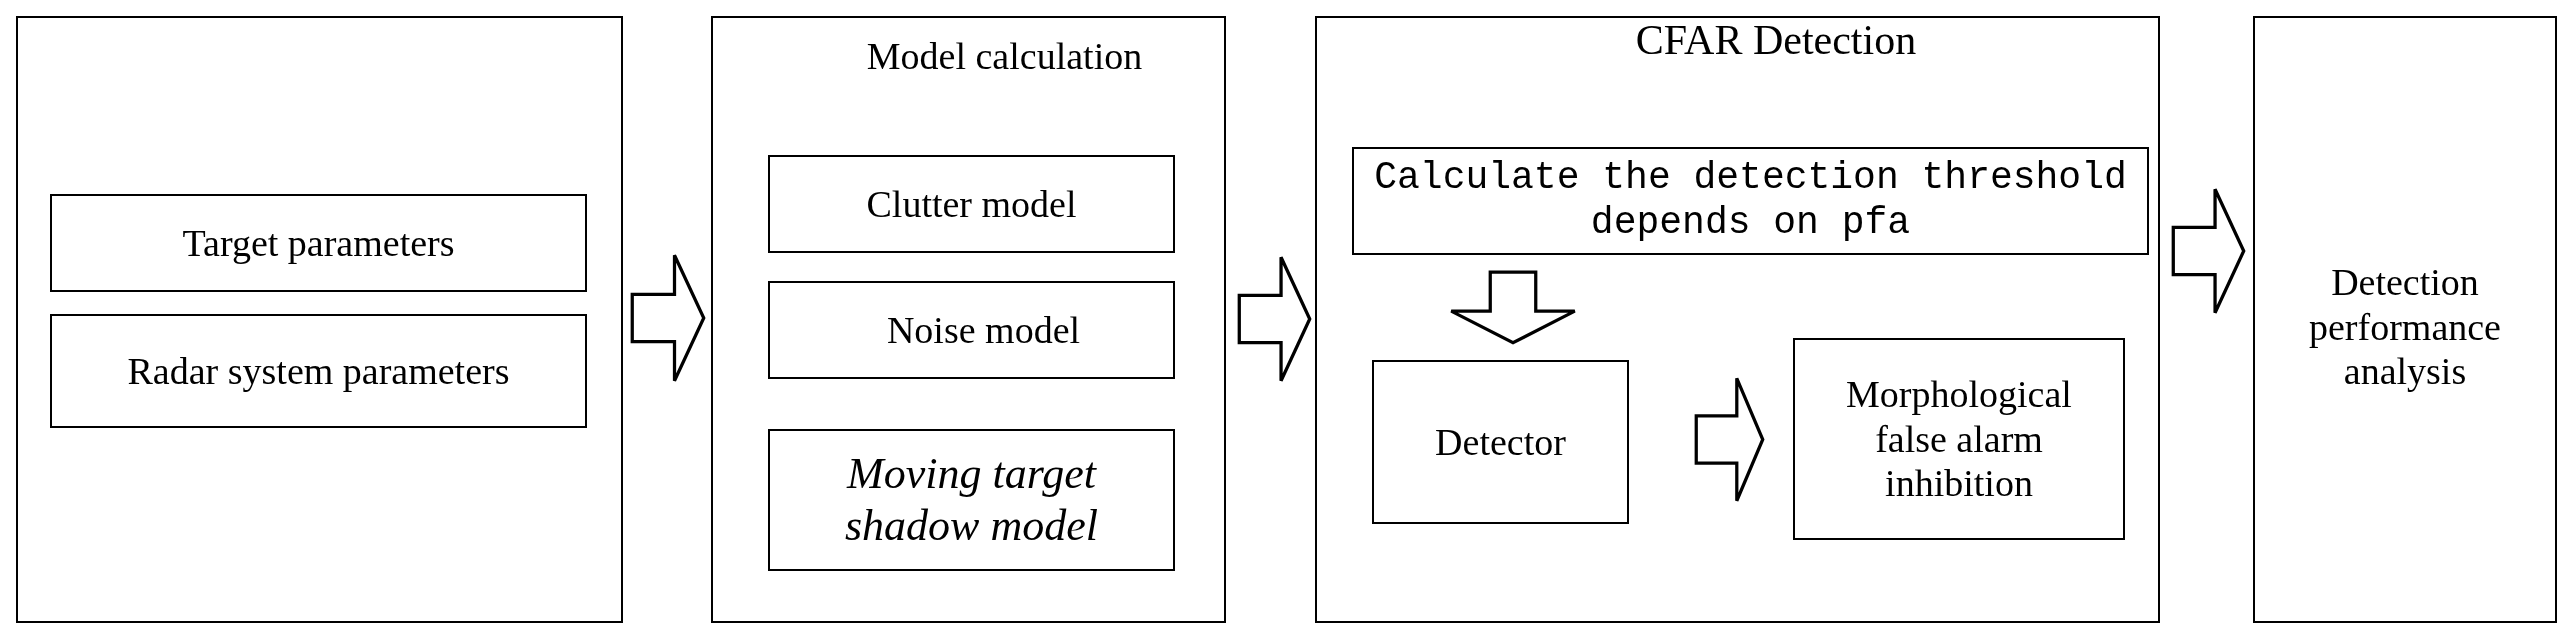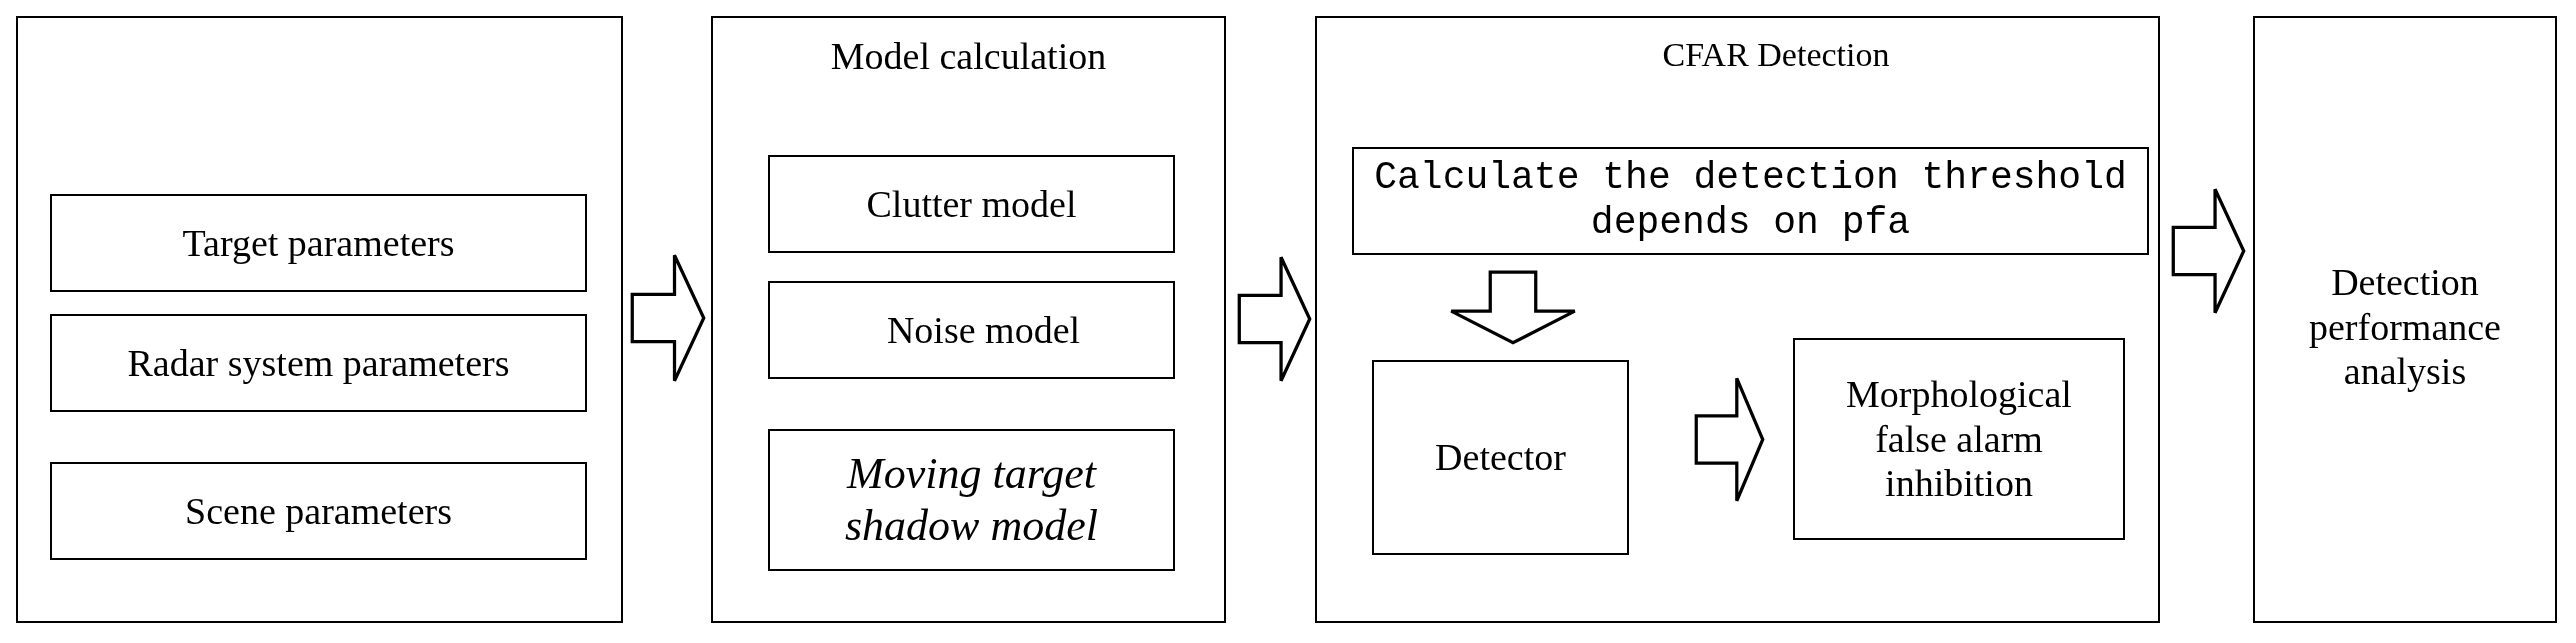--- a/index.html
+++ b/index.html
@@ -74,38 +74,35 @@
 <div id="canvas">
 
   <div class="panel" style="left:16.3px; top:16.3px; width:607px; height:607px;">
   </div>
 
 
   <div class="box" style="left:50px; top:194px; width:537px; height:98px;">
     <span class="label" style="font-size:38px;">Target parameters</span>
   </div>
 
-  <div class="box" style="left:50px; top:314px; width:537px; height:98px;">
+  <div class="box" style="left:50px; top:314px; width:537px; height:114px;">
     <span class="label" style="font-size:38px;">Radar system parameters</span>
   </div>
 
-  <div class="box" style="left:50px; top:462px; width:537px; height:98px;">
-    <span class="label" style="font-size:38px;">Scene parameters</span>
-  </div>
 
   <div class="arrow" style="left:629px; top:252px; width:78px; height:132px;">
     <svg viewBox="0 0 96 162" preserveAspectRatio="none">
       <polygon points="4,52 56,52 56,4 92,81 56,158 56,110 4,110"></polygon>
     </svg>
   </div>
 
   <div class="panel" style="left:711px; top:16.3px; width:515px; height:607px;">
   </div>
 
-  <div class="title" style="left:711px; top:34px; width:515px; font-size:38px;">
+  <div class="title" style="left:711px; top:34px; width:515px; font-size:38px;padding-left:36px;">
     <span class="label">Model calculation</span>
   </div>
 
   <div class="box" style="left:768px; top:155px; width:407px; height:98px;">
     <span class="label" style="font-size:38px;">Clutter model</span>
   </div>
 
   <div class="box" style="left:768px; top:281px; width:407px; height:98px;">
     <span class="label" style="font-size:38px;padding-left:24px;">Noise model</span>
   </div>
@@ -117,36 +114,36 @@
 
   <div class="arrow" style="left:1236px; top:254px; width:77px; height:130px;">
     <svg viewBox="0 0 94 160" preserveAspectRatio="none">
       <polygon points="4,51 55,51 55,4 90,80 55,156 55,109 4,109"></polygon>
     </svg>
   </div>
 
   <div class="panel" style="left:1315px; top:16.3px; width:845px; height:607px;">
   </div>
 
-  <div class="title" style="left:1315px; top:35px; width:922px; font-size:34px;">
+  <div class="title" style="left:1315px; top:16px; width:922px; font-size:42px;">
     <span class="label">CFAR Detection</span>
   </div>
 
   <div class="box" style="left:1352px; top:147px; width:797px; height:108px;">
     <span class="label" style="font-size:38px;font-family:Liberation Mono, monospace;">Calculate the detection threshold
 depends on pfa</span>
   </div>
 
   <div class="arrow" style="left:1448px; top:269px; width:130px; height:77px;">
     <svg viewBox="0 0 160 95" preserveAspectRatio="none">
       <polygon points="52,4 108,4 108,52 156,52 80,91 4,52 52,52"></polygon>
     </svg>
   </div>
 
-  <div class="box" style="left:1372px; top:360px; width:257px; height:195px;">
+  <div class="box" style="left:1372px; top:360px; width:257px; height:164px;">
     <span class="label" style="font-size:38px;">Detector</span>
   </div>
 
   <div class="arrow" style="left:1693px; top:375px; width:73px; height:129px;">
     <svg viewBox="0 0 90 158" preserveAspectRatio="none">
       <polygon points="4,50 54,50 54,4 86,79 54,154 54,108 4,108"></polygon>
     </svg>
   </div>
 
   <div class="box" style="left:1793px; top:338px; width:332px; height:202px;">

